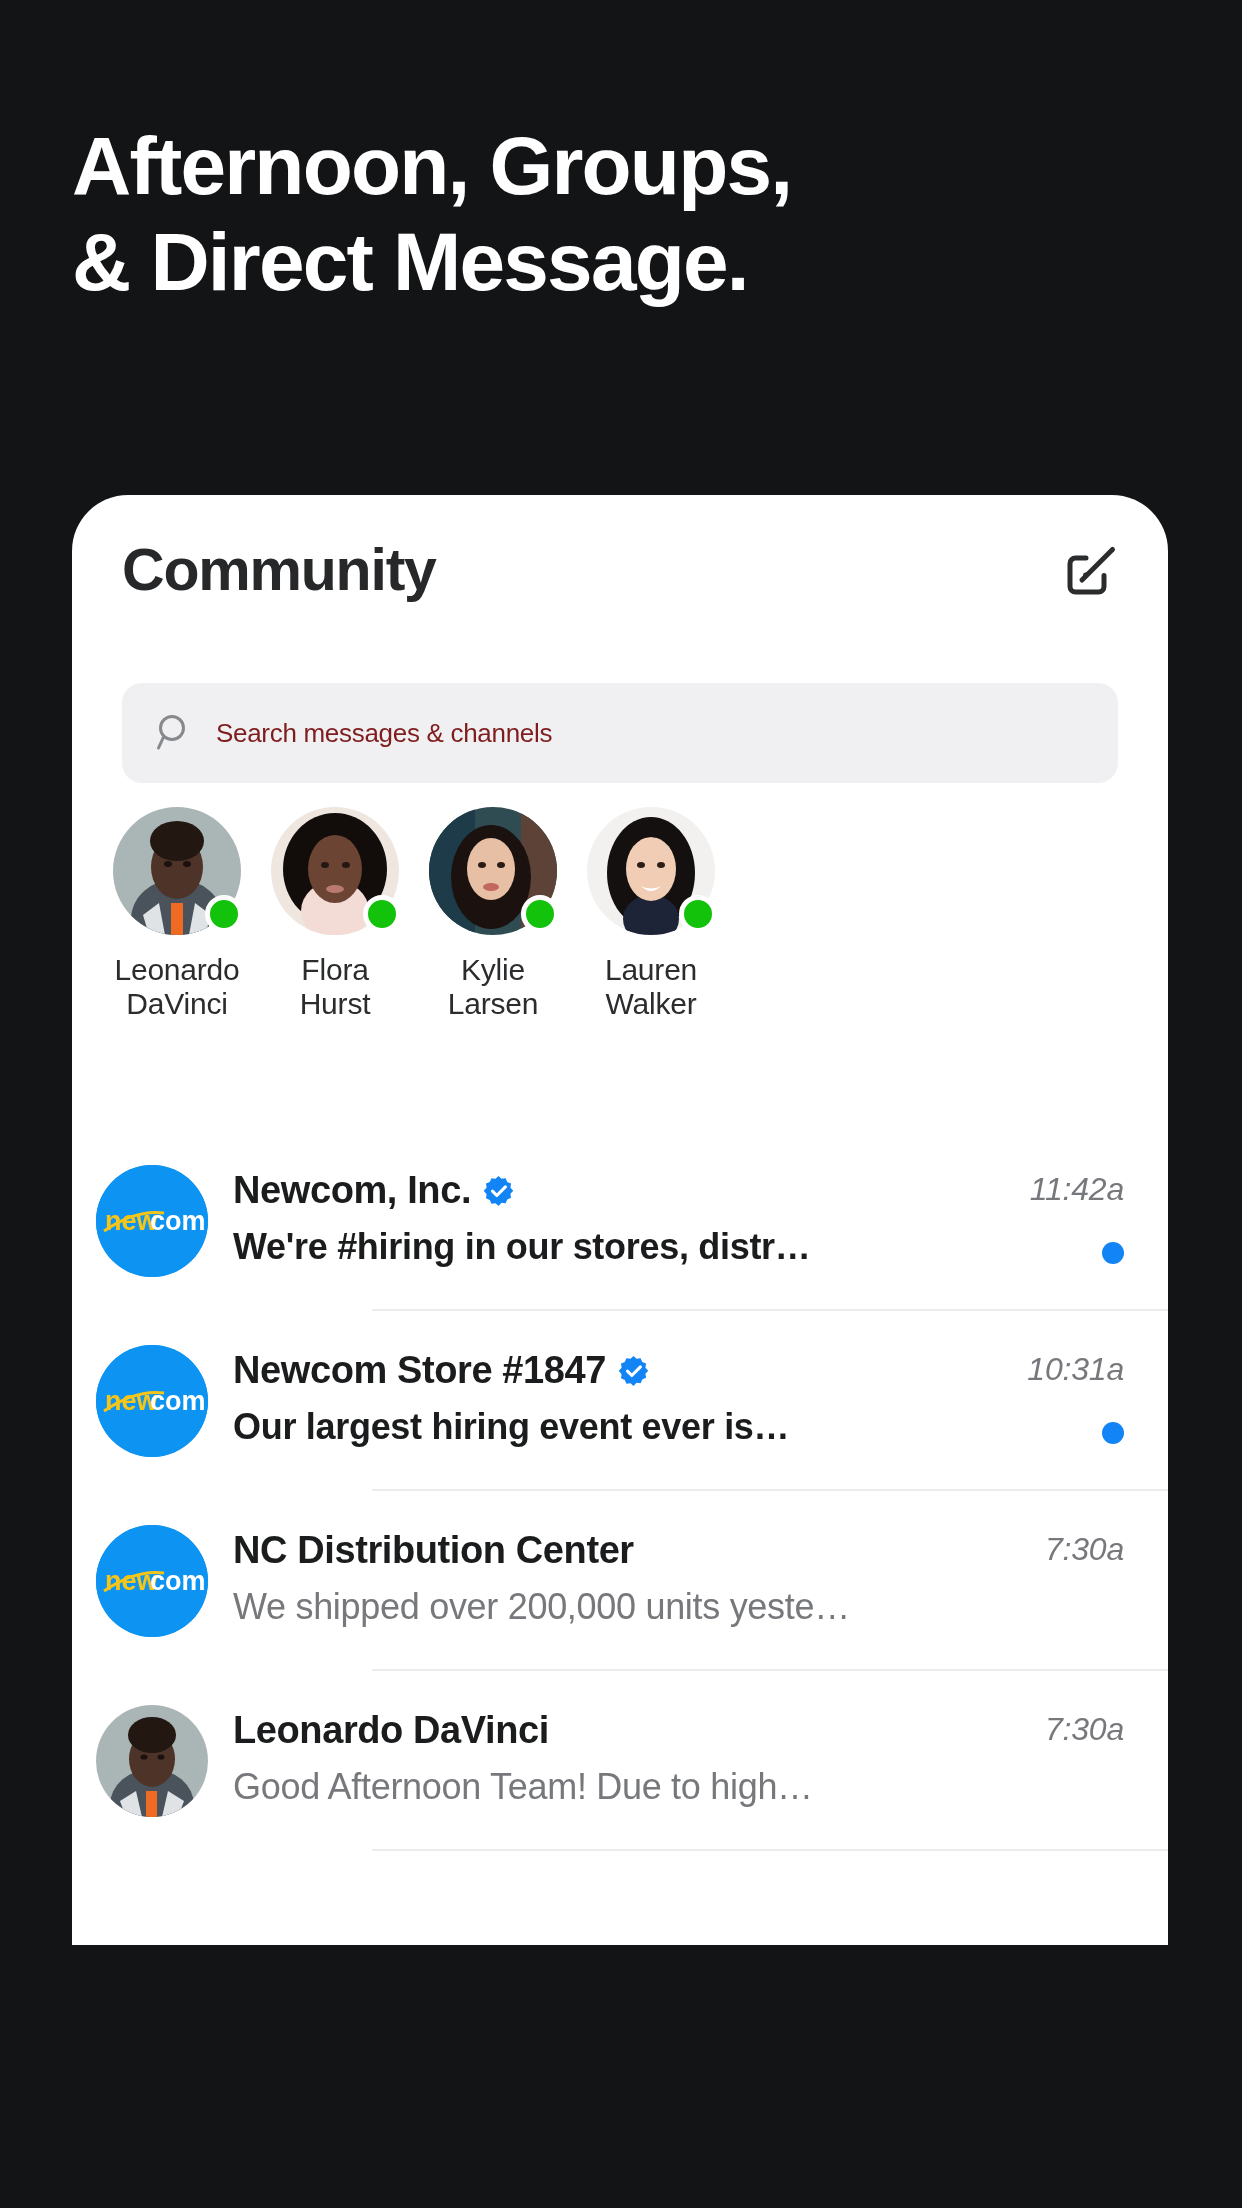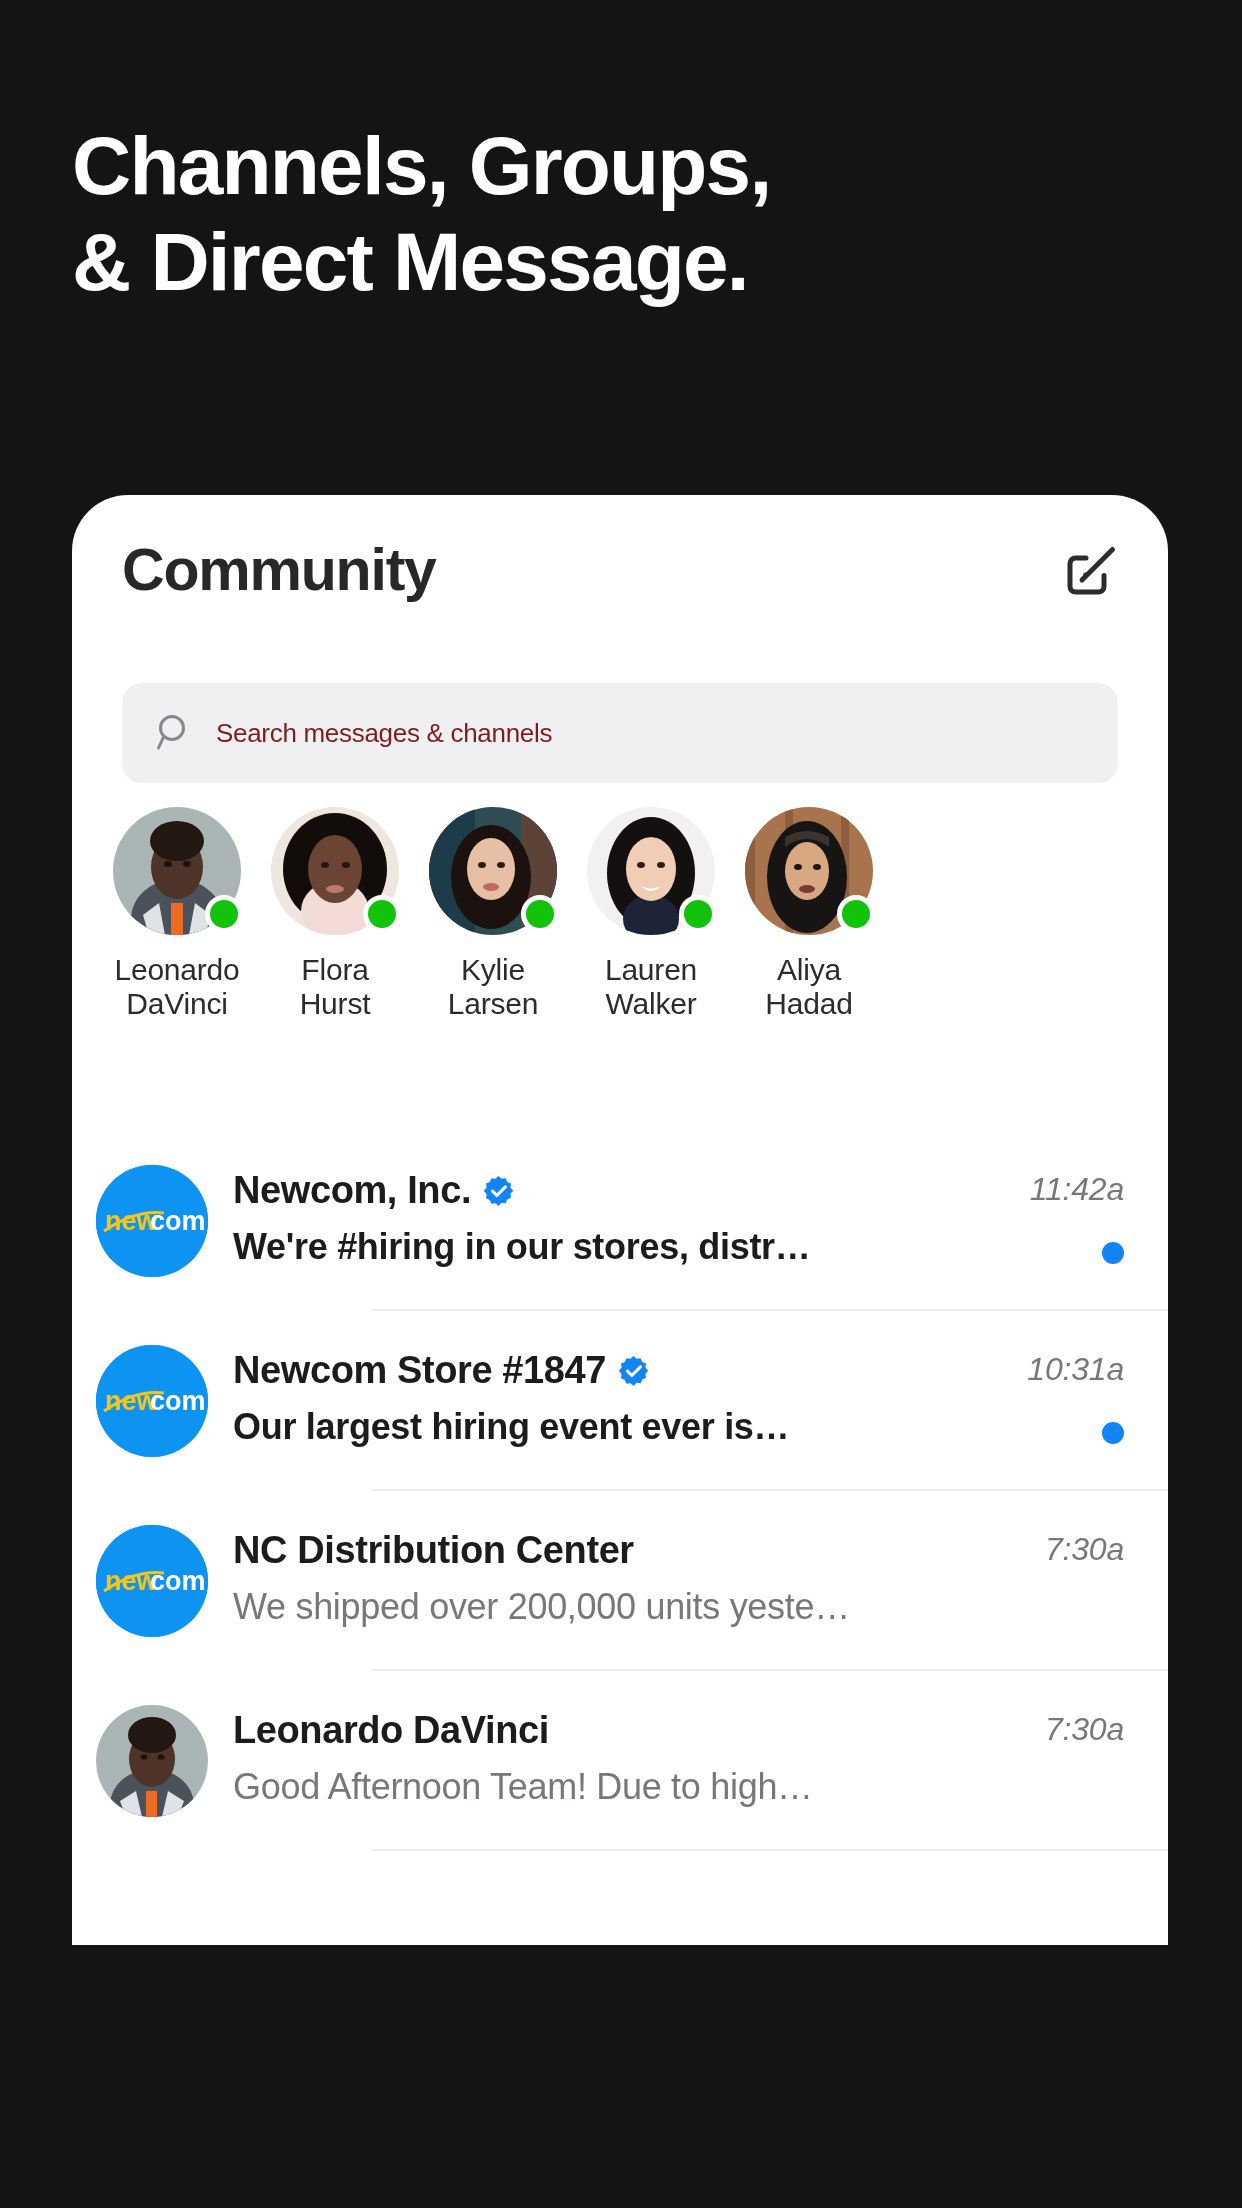--- a/index.html
+++ b/index.html
@@ -194,21 +194,21 @@
 
   
   .newcom { width:100%; height:100%; background:#0D93F2; position:relative; }
 </style>
 </head>
 <body>
 
 <div id="root">
 
   <div class="headline">
-    <span class="line">Channels, Groups,</span>
+    <span class="line">Afternoon, Groups,</span>
     <span class="line">&amp; Direct Message.</span>
   </div>
 
   <div class="phone-card">
 
     <div class="card-header">
       <div class="card-title">Community</div>
       <div class="compose-btn">
         <svg width="52" height="52" viewBox="0 0 52 52" fill="none" aria-hidden="true">
           <path d="M38 31.5V42.5A5.5 5.5 0 0 1 32.5 48H9.5A5.5 5.5 0 0 1 4 42.5V19.5A5.5 5.5 0 0 1 9.5 14H20" stroke="#2b2c2e" stroke-width="5" stroke-linecap="round" stroke-linejoin="round"></path>
@@ -303,41 +303,20 @@
               <ellipse cx="74" cy="58" rx="4" ry="3" fill="#2c1d17"></ellipse>
               <path d="M54 79 Q64 89 74 79 Q64 84 54 79Z" fill="#ffffff"></path>
             </svg>
           </div>
           <div class="status-dot"></div>
         </div>
         <div class="person-name">Lauren
 Walker</div>
       </div>
 
-      <div class="person">
-        <div class="avatar-wrap">
-          <div class="avatar">
-            <svg class="face" viewBox="0 0 128 128" preserveAspectRatio="xMidYMid slice" aria-hidden="true">
-              <rect width="128" height="128" fill="#a8744e"></rect>
-              <rect x="0" y="0" width="10" height="128" fill="#8d5f3e"></rect>
-              <rect x="40" y="0" width="8" height="128" fill="#8d5f3e"></rect>
-              <rect x="96" y="0" width="8" height="128" fill="#8d5f3e"></rect>
-              <ellipse cx="62" cy="70" rx="40" ry="56" fill="#171514"></ellipse>
-              <ellipse cx="62" cy="64" rx="22" ry="29" fill="#d9a882"></ellipse>
-              <path d="M40 40 Q62 24 84 40 L84 30 Q62 18 40 30 Z" fill="#3a3431"></path>
-              <ellipse cx="53" cy="60" rx="4" ry="3" fill="#221412"></ellipse>
-              <ellipse cx="72" cy="60" rx="4" ry="3" fill="#221412"></ellipse>
-              <ellipse cx="62" cy="82" rx="8" ry="4" fill="#7a3a38"></ellipse>
-            </svg>
-          </div>
-          <div class="status-dot"></div>
-        </div>
-        <div class="person-name">Aliya
-Hadad</div>
-      </div>
 
     </div>
 
     <div class="msg-list">
 
       <div class="msg-row">
         <div class="msg-avatar">
           <div class="newcom">
             <svg viewBox="0 0 112 112" width="112" height="112" aria-hidden="true">
               <rect width="112" height="112" fill="#0D93F2"></rect>

